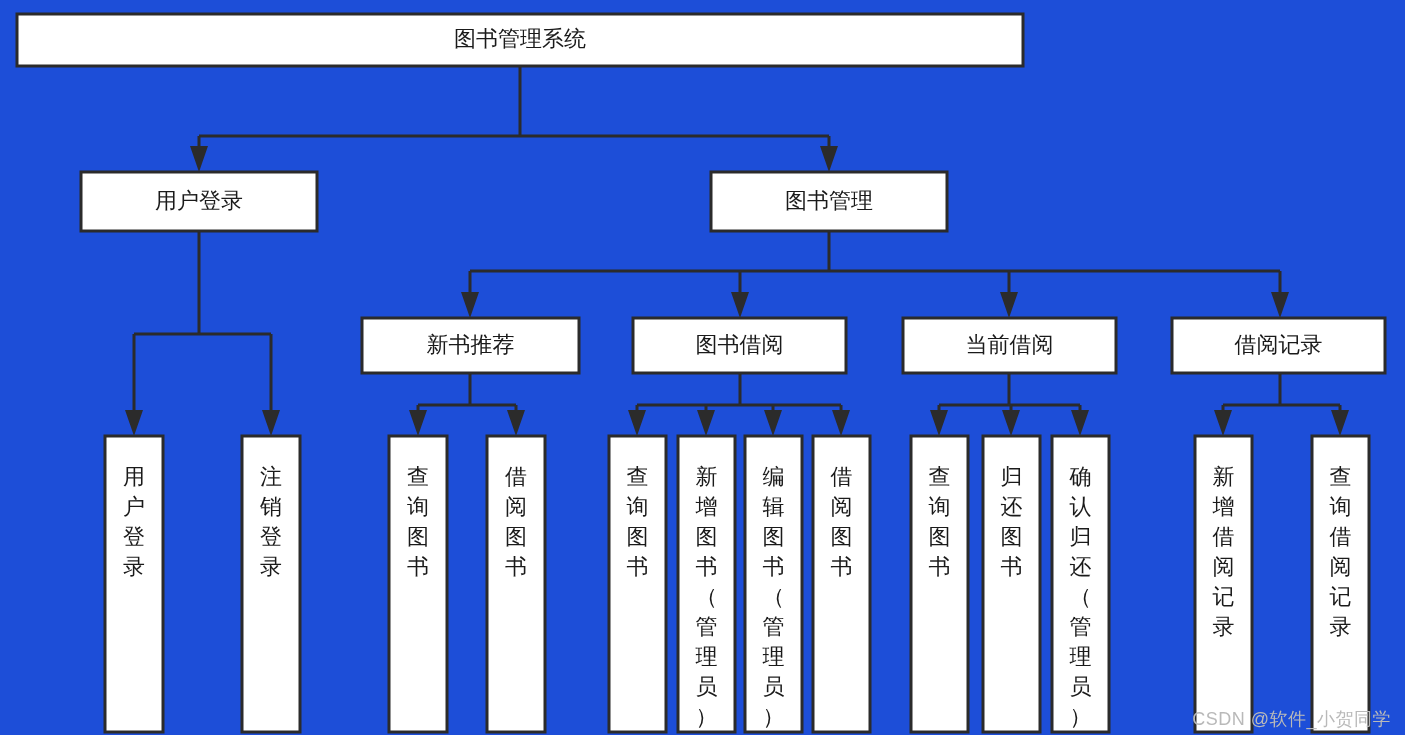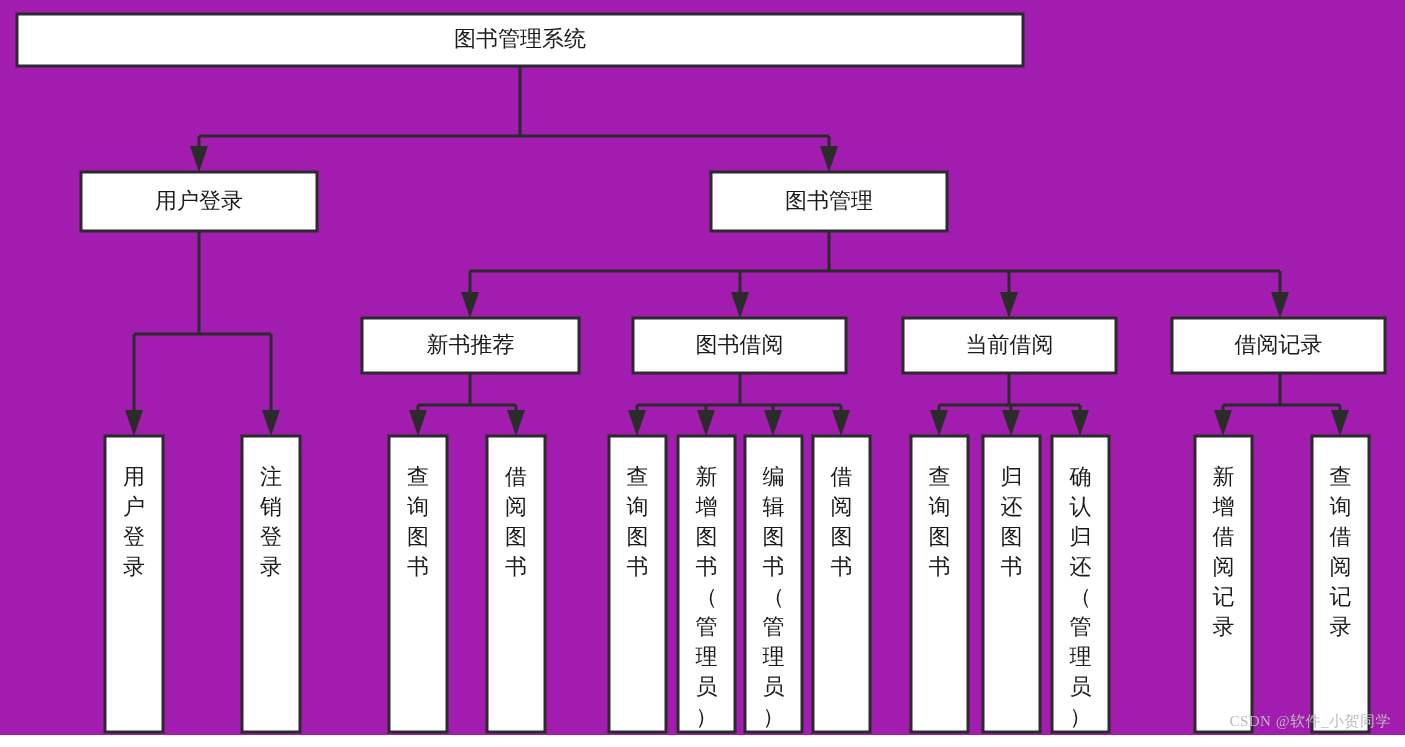--- a/index.html
+++ b/index.html
@@ -10,21 +10,21 @@
   body {
     width: 1405px;
     height: 747px;
     font-family: "DejaVu Sans", "Liberation Sans", sans-serif;
     overflow: hidden;
   }
   #diagram-root {
     position: relative;
     width: 1405px;
     height: 735px;
-    background: #a21caf;
+    background: #1d4ed8;
   }
   #tree-svg {
     position: absolute;
     left: 0;
     top: 0;
     width: 1405px;
     height: 747px;
     display: block;
   }
   .node-box {
@@ -53,22 +53,22 @@
     fill: #1a1a1a;
     font-family: "DejaVu Sans", "Liberation Sans", sans-serif;
     font-size: 22px;
     text-anchor: middle;
   }
   .watermark {
     position: absolute;
     right: 14px;
     bottom: 4px;
     color: #b9b9b9;
-    font-size: 15px;
-    font-family: Liberation Serif, serif;
+    font-size: 18px;
+    font-family: Liberation Sans, sans-serif;
     white-space: nowrap;
     letter-spacing: 0.5px;
   }
 </style>
 </head>
 <body>
 
 <div id="diagram-root">
   <svg id="tree-svg" viewBox="0 0 1405 747">
     <g id="connectors-layer">

